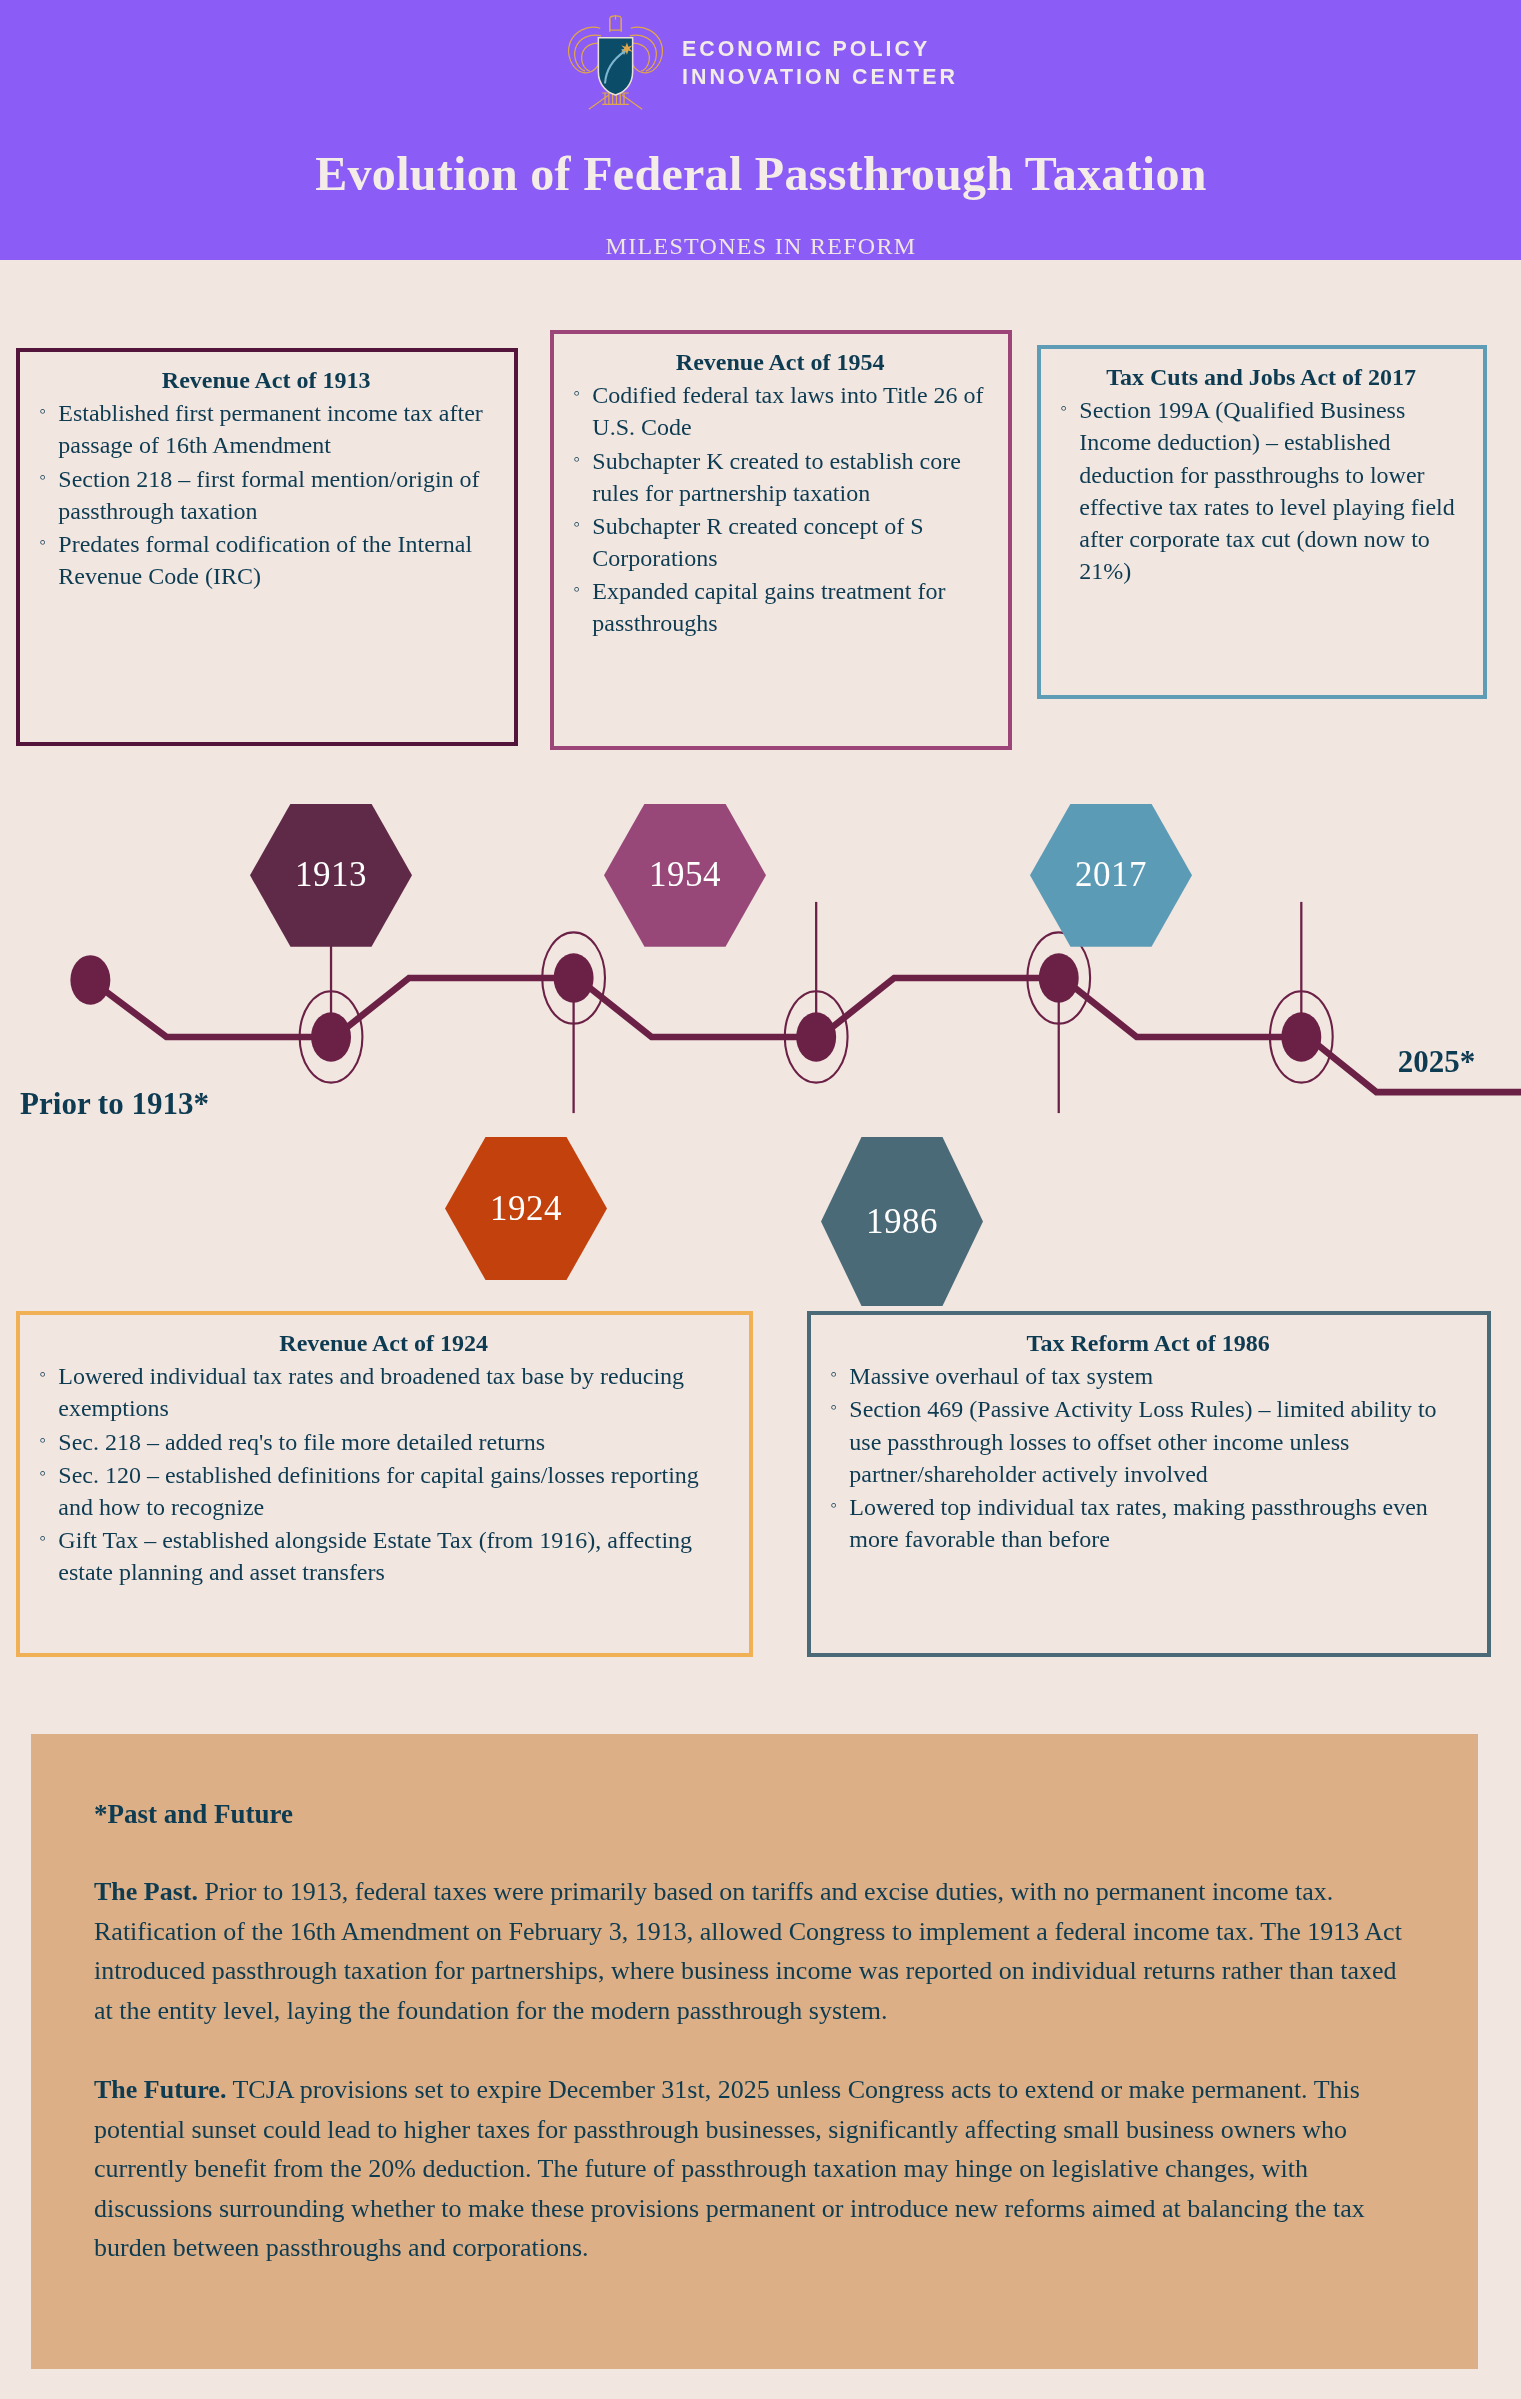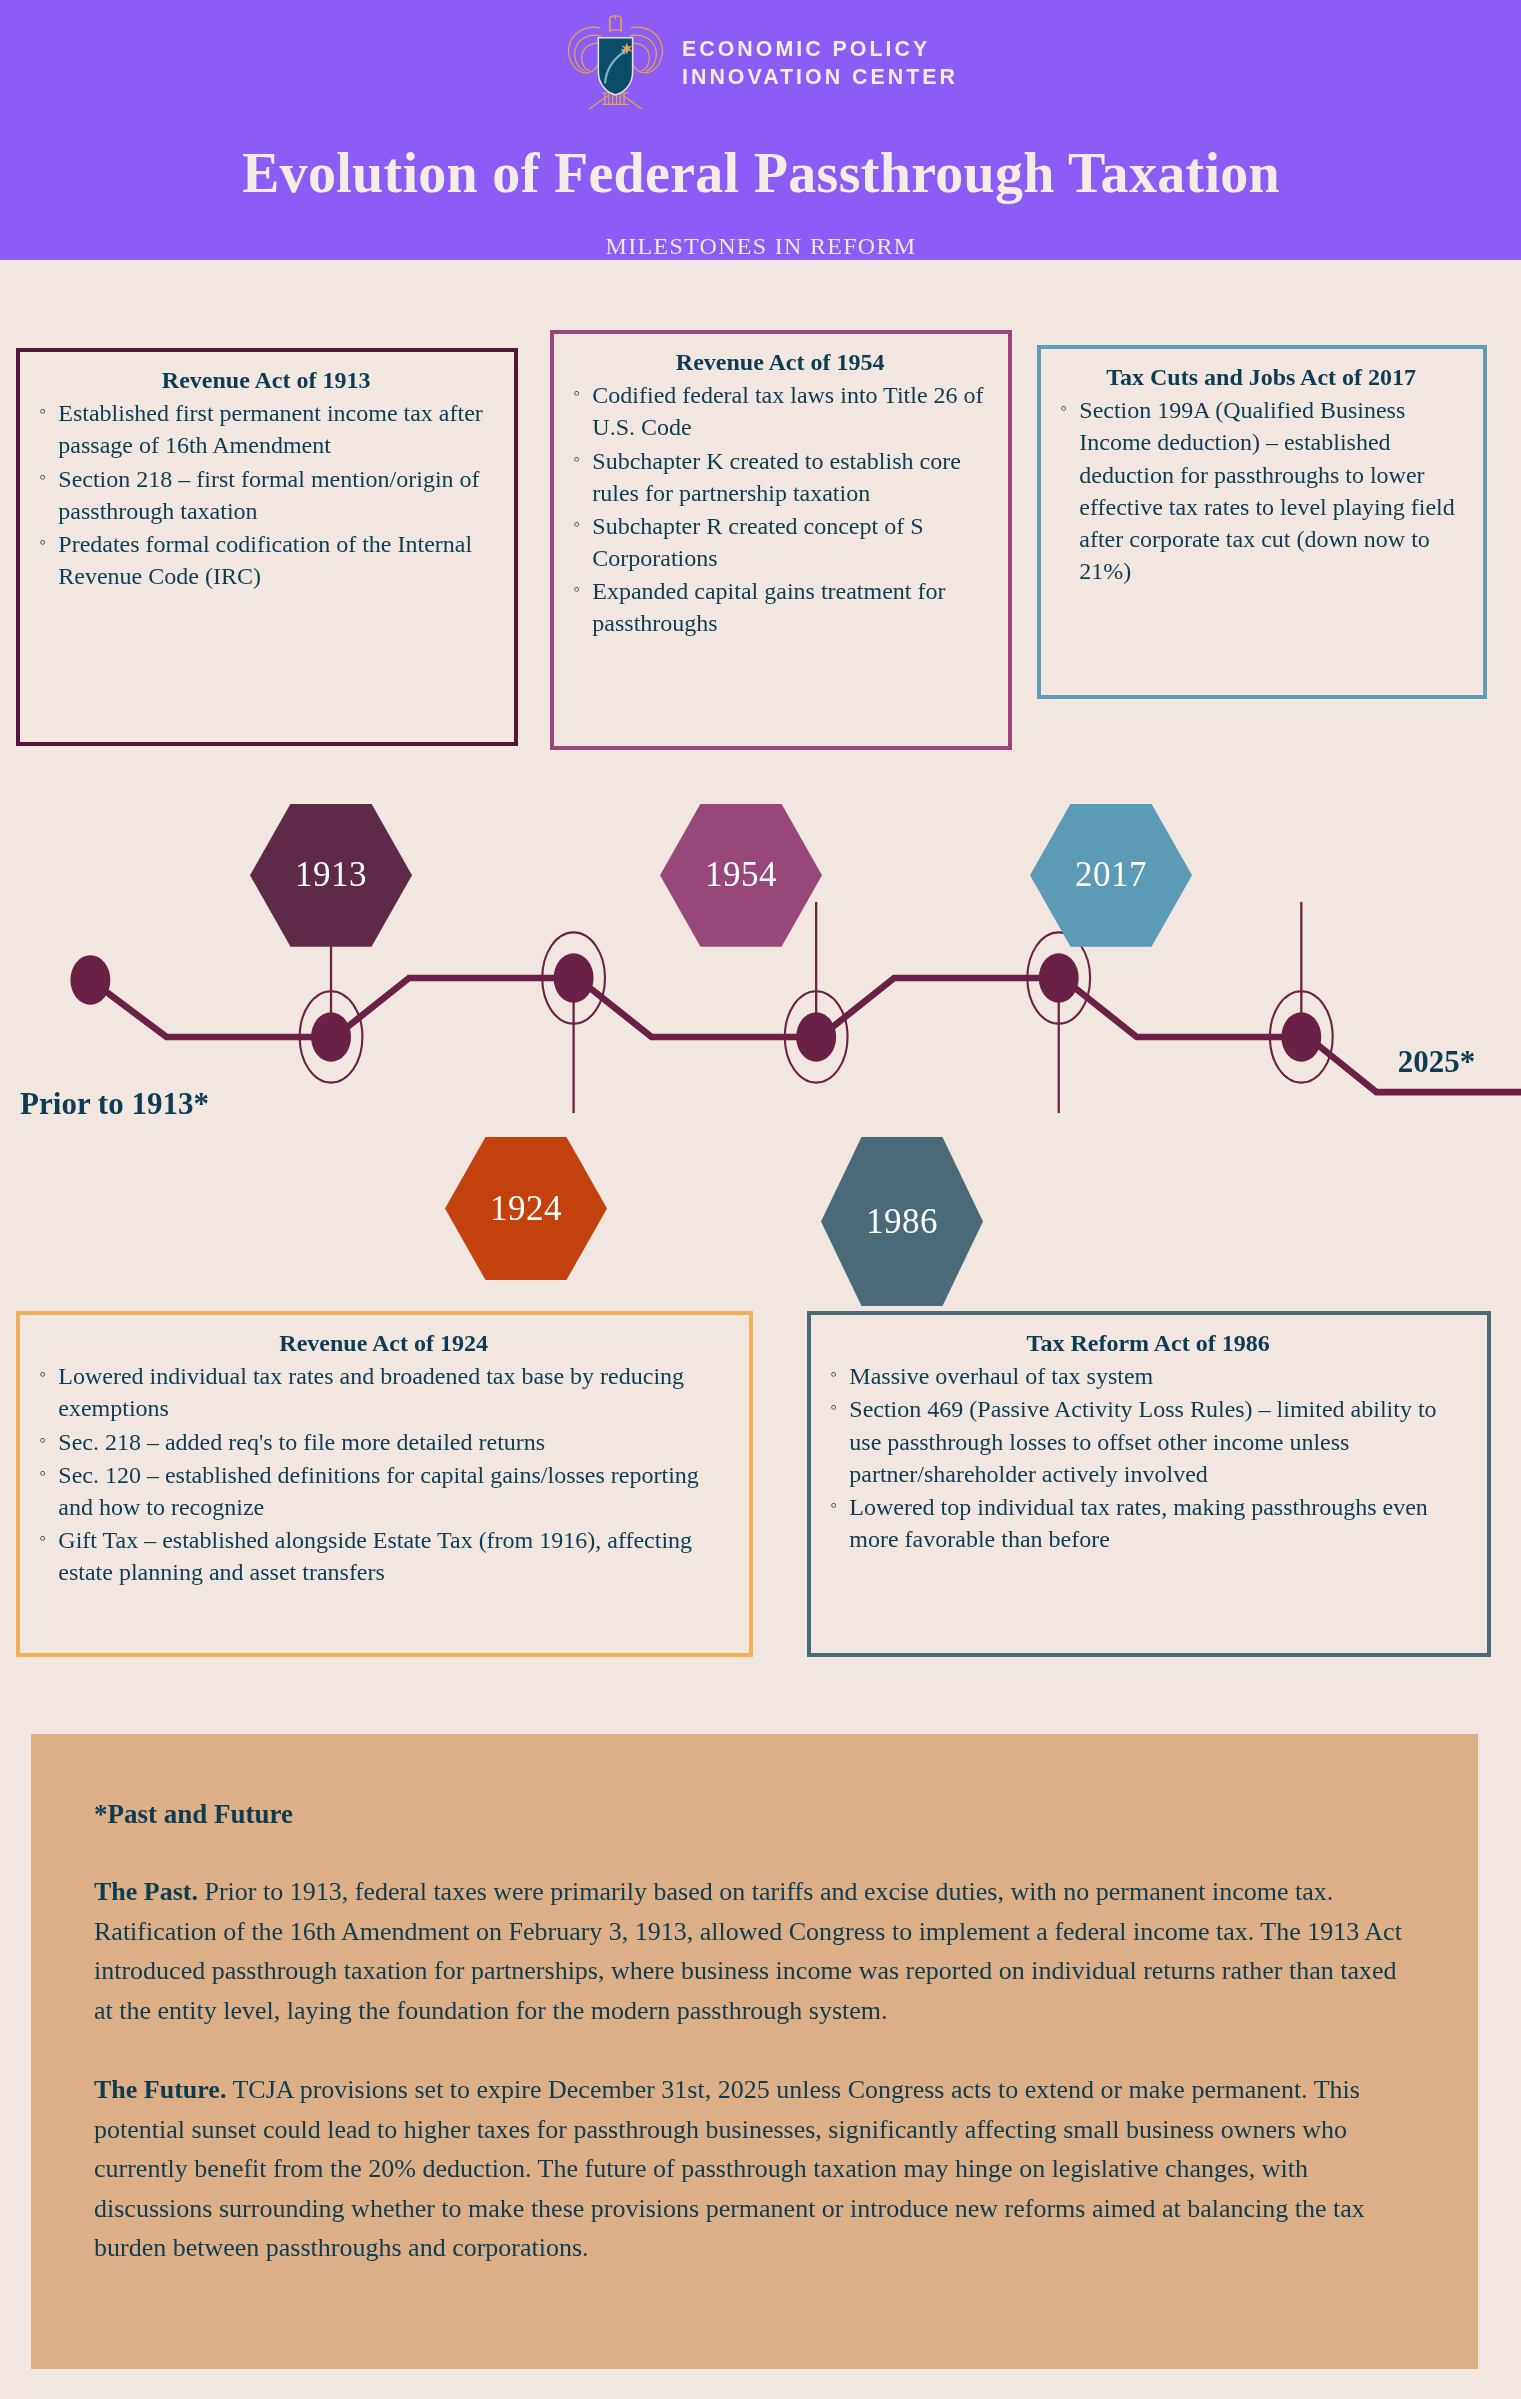--- a/index.html
+++ b/index.html
@@ -43,21 +43,21 @@
     line-height: 1.32;
   }
   .logo-text span {
     font-family: "Liberation Sans", sans-serif;
     color: #f2ece8;
     font-weight: bold;
     font-size: 21.4px;
     letter-spacing: 3px;
   }
   .main-title {
-    font-size: 56px;
+    font-size: 48px;
     font-weight: bold;
     color: #f4ece7;
     margin-top: 13.3px;
     letter-spacing: 0.3px;
     text-align: center;
   }
   .subtitle {
     font-size: 24px;
     color: #f0e6e0;
     margin-top: 13.3px;
@@ -265,21 +265,21 @@
     </g>
 
     <g fill="none" stroke="#6b2146" stroke-width="7">
       <path d="M 1375 250 L 1447 308 L 1600 308"></path>
     </g>
   </svg>
 
   <div class="hex" style="left:250px; top:4.8px; width:162px; height:143px; background:#5f2a47;">
     <span>1913</span>
   </div>
-  <div class="hex" style="left:660px; top:4.8px; width:162px; height:143px; background:#974878;">
+  <div class="hex" style="left:604px; top:4.8px; width:162px; height:143px; background:#974878;">
     <span>1954</span>
   </div>
   <div class="hex" style="left:1030px; top:4.8px; width:162px; height:143px; background:#5c9bb5;">
     <span>2017</span>
   </div>
   <div class="hex" style="left:445px; top:338px; width:162px; height:143px; background:#c2410c;">
     <span>1924</span>
   </div>
   <div class="hex" style="left:821px; top:338px; width:162px; height:169px; background:#4a6a78;">
     <span>1986</span>

